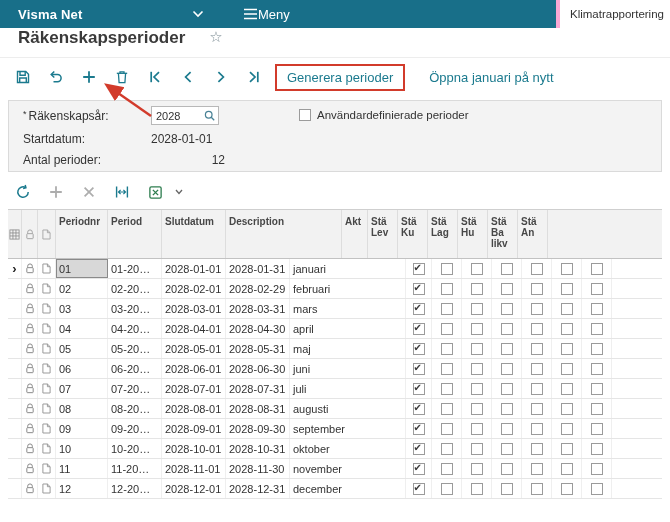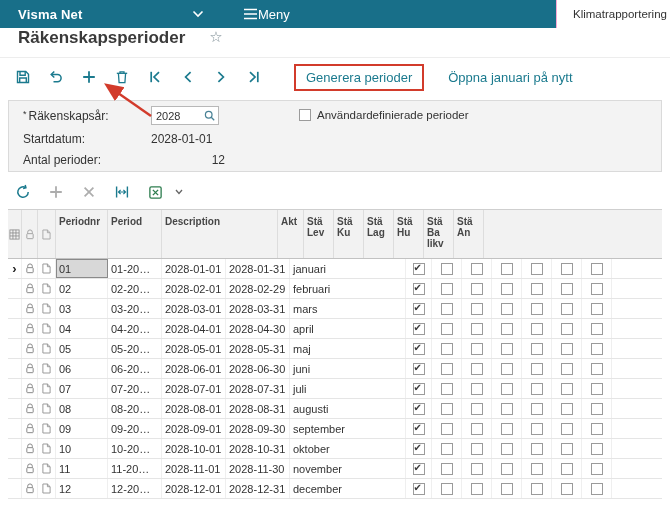--- a/index.html
+++ b/index.html
@@ -8,33 +8,33 @@
   body { position:relative; font-family:"Liberation Sans","DejaVu Sans",sans-serif; background:#fff; overflow:hidden; }
 
   
   .topbar { position:absolute; top:0; left:0; right:0; height:28px; background:var(--teal); color:#fff; }
   .brand { position:absolute; left:18px; top:7px; font-size:13px; font-weight:600; letter-spacing:.2px; cursor:pointer; }
   .top-chevron { position:absolute; left:192px; top:10px; cursor:pointer; line-height:0; }
   .menu { position:absolute; left:243px; top:5px; height:18px; display:flex; align-items:center; font-size:13px; cursor:pointer; }
   .search { position:absolute; left:338px; top:4px; width:202px; height:20px; border:1px solid rgba(255,255,255,.72); border-radius:10px; display:flex; align-items:center; padding:0 8px; }
   .search input { flex:1; background:transparent; border:none; outline:none; color:#fff; font-size:11px; font-style:italic; font-family:inherit; min-width:0; }
   .search input::placeholder { color:#d5e7ec; font-style:italic; }
-  .appcorner { position:absolute; right:0; top:0; width:114px; height:28px; background:#fff; color:#333; font-size:11.5px; display:flex; align-items:center; padding-left:16px; border-left:1px solid #f9a8d4; cursor:pointer; white-space:nowrap; overflow:hidden; }
+  .appcorner { position:absolute; right:0; top:0; width:114px; height:28px; background:#fff; color:#333; font-size:11.5px; display:flex; align-items:center; padding-left:10px; border-left:4px solid #f9a8d4; cursor:pointer; white-space:nowrap; overflow:hidden; }
 
   
   .title-row { position:absolute; top:28px; left:0; width:100%; height:30px; display:flex; gap:24px; padding-left:18px; border-bottom:1px solid #ededed; background:#fff; }
   .title { font-size:17px; font-weight:700; color:#3a3a3a; }
   .star { color:#7f8f96; font-size:15px; cursor:pointer; }
   .star::before { content:"☆"; }
 
   
   .toolbar1 { position:absolute; top:59px; left:8px; height:36px; display:flex; align-items:center; }
   .tbtn { width:30px; height:28px; display:flex; align-items:center; justify-content:center; color:var(--accent); margin-right:3px; cursor:pointer; line-height:0; }
   .tbtn.disabled { color:#adadad; }
-  .annot-box { border:2px solid var(--red); margin-left:22px;text-decoration:underline; }
+  .annot-box { border:2px solid var(--red); margin-left:3px;text-decoration:underline; }
   .linkbtn { color:var(--accent); font-size:13px; padding:4px 10px; white-space:nowrap; background:none; border:none; font-family:inherit; cursor:pointer; }
   .linkbtn2 { margin-left:14px; }
   .annot-arrow { position:absolute; left:99px; top:80px; pointer-events:none; z-index:5; line-height:0; }
 
   
   .form-panel { position:absolute; top:100px; left:8px; width:654px; height:72px; background:#f3f3f3; border:1px solid #dadada; font-size:12px; color:#333; }
   .fl { position:absolute; white-space:nowrap; }
   .req { font-size:9px; vertical-align:3px; margin-right:2px; color:#333; }
   .input-wrap { position:absolute; left:142px; top:5px; width:68px; height:19px; background:#fff; border:1px solid #b8b8b8; display:flex; align-items:center; padding-right:3px; }
   .input-wrap input { flex:1; width:40px; min-width:0; border:none; outline:none; font-size:11px; padding-left:4px; font-family:inherit; color:#333; background:transparent; }
@@ -227,20 +227,21 @@
         </svg>
     </div>
     <div class="hcell icon w-note">
       <svg width="9" height="11" viewBox="0 0 10 12" fill="none" stroke="#ababab" stroke-width="1.1">
           <path d="M1 1 H6 L9 4 V11 H1 Z"></path>
           <path d="M6 1 V4 H9"></path>
         </svg>
     </div>
     <div class="hcell w-nr">Periodnr</div>
     <div class="hcell w-period">Period</div>
+    <div class="hcell w-ed">Slutdatum</div>
     <div class="hcell w-desc">Description</div>
     <div class="hcell w-chk">Akt</div>
     <div class="hcell w-st">
         <div>Stä</div>
         <div>Lev</div>
       </div>
       <div class="hcell w-st">
         <div>Stä</div>
         <div>Ku</div>
       </div>

